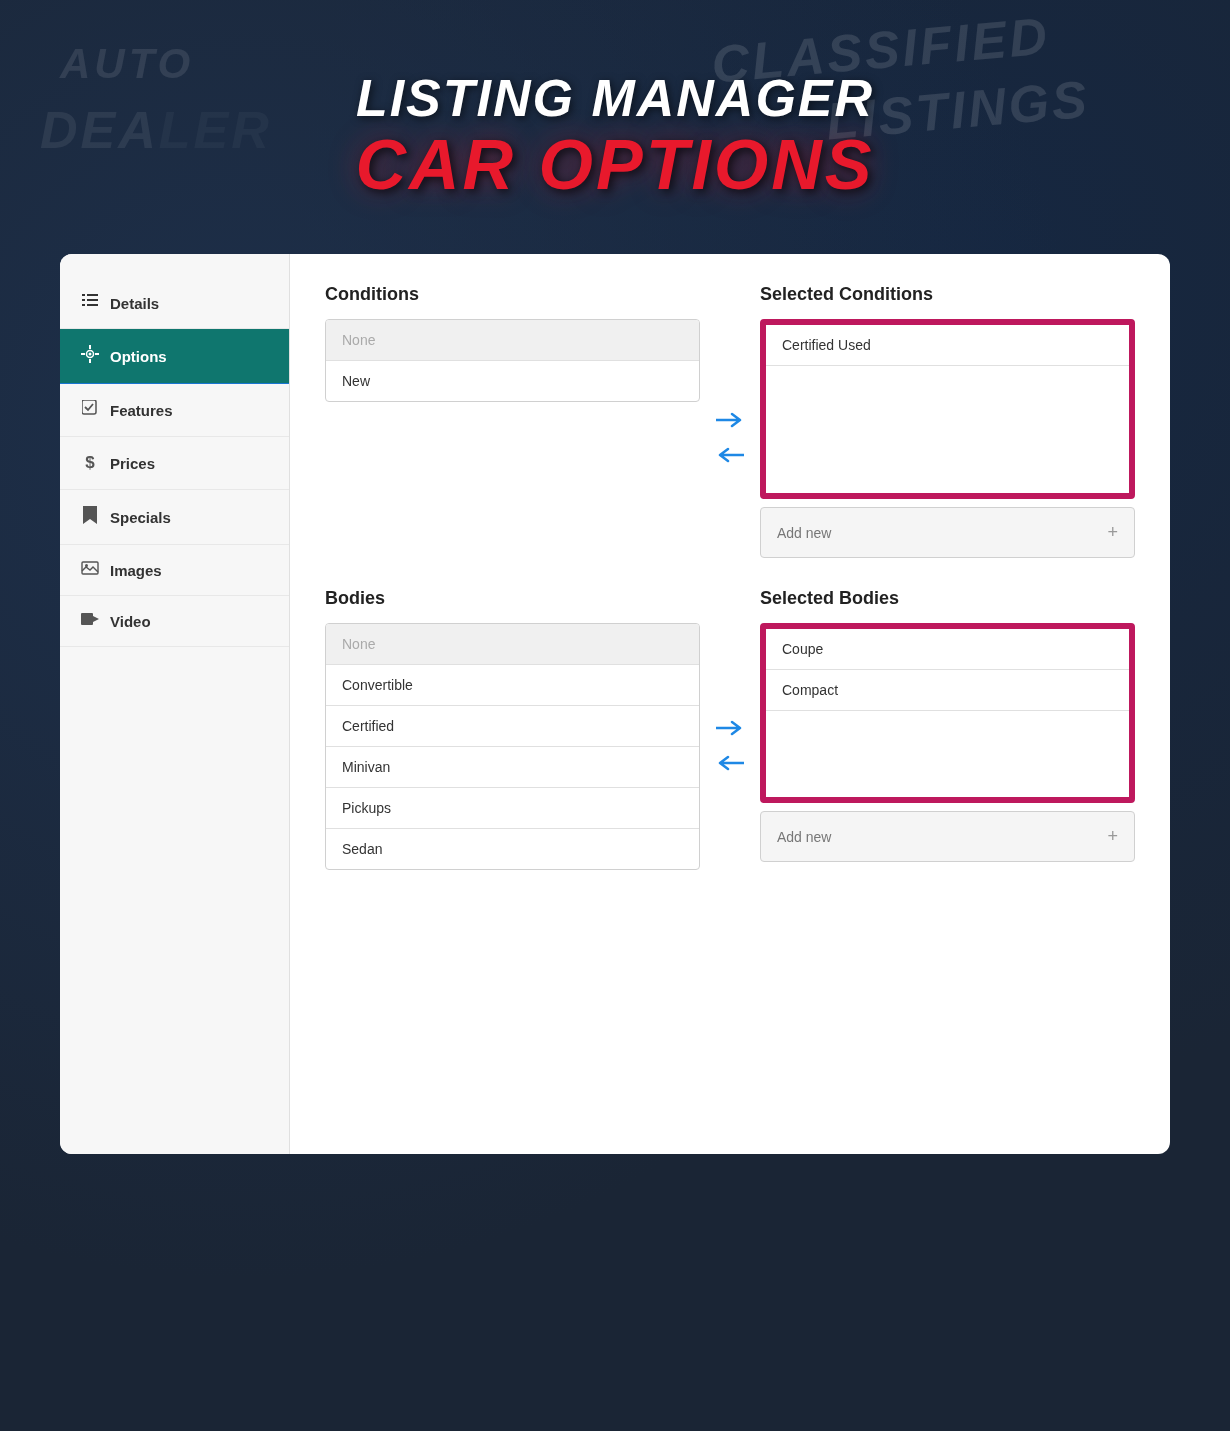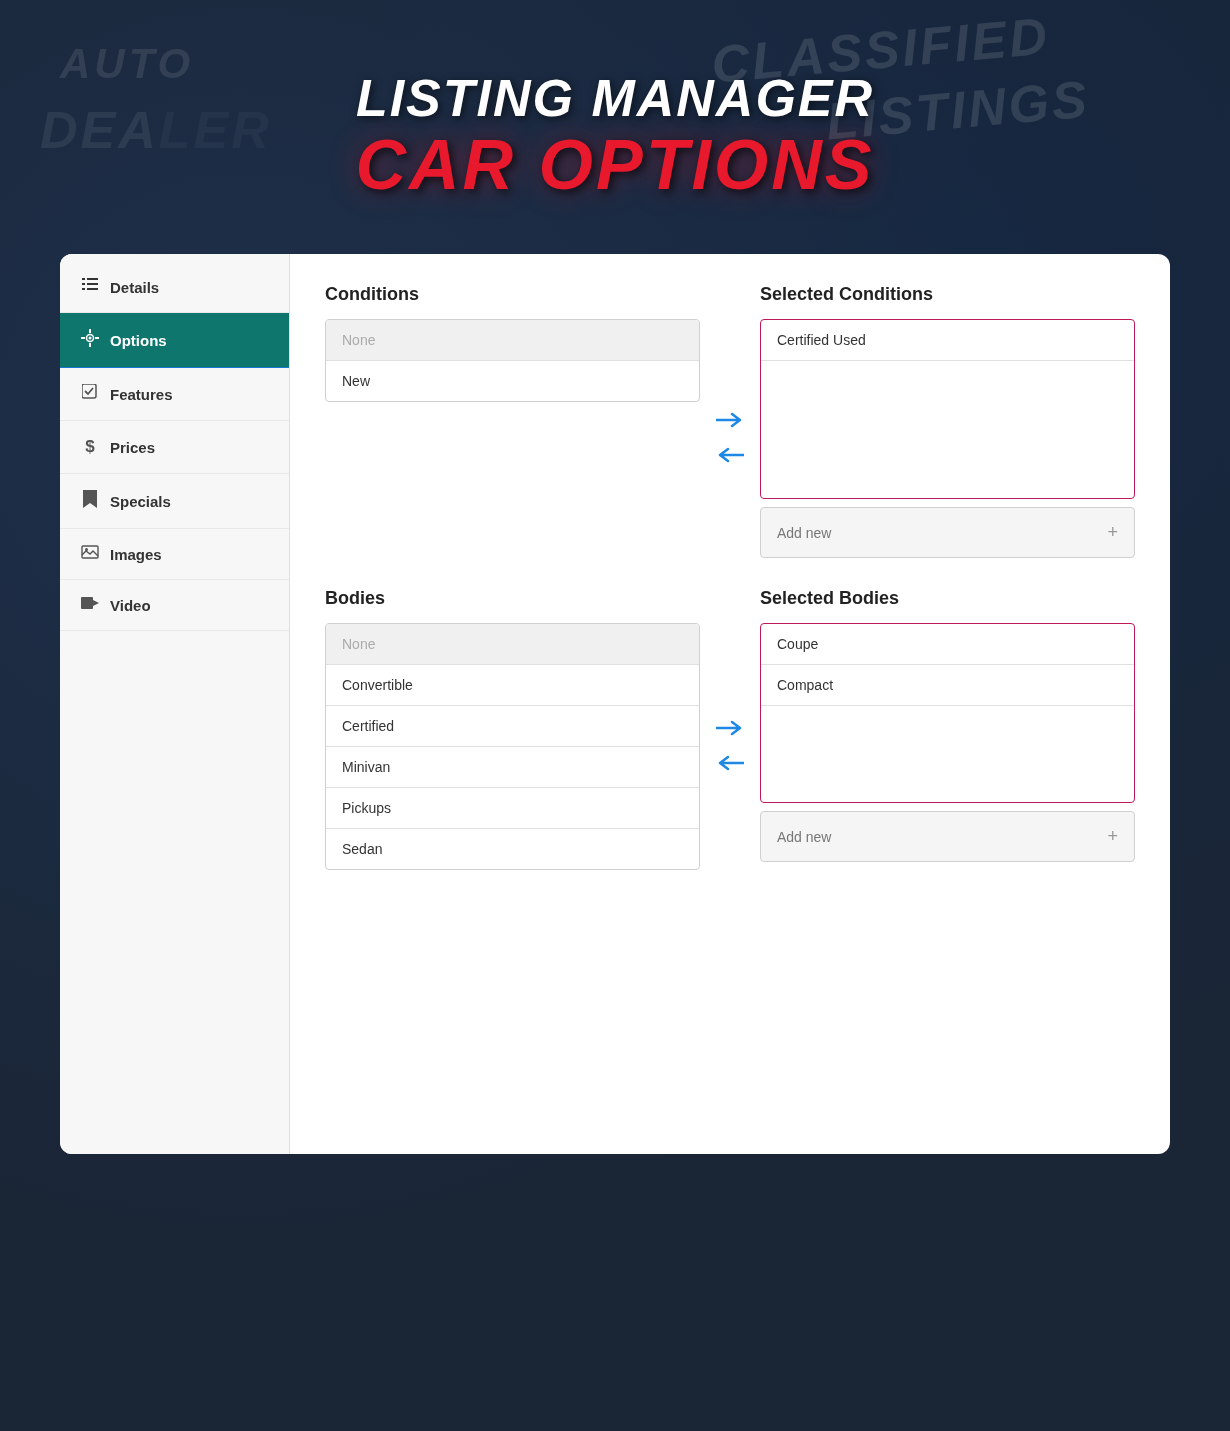--- a/index.html
+++ b/index.html
@@ -116,21 +116,21 @@
       min-height: 900px;
       overflow: hidden;
     }
 
     
     .sidebar {
       width: 230px;
       flex-shrink: 0;
       background: #f7f7f7;
       border-right: 1px solid #e0e0e0;
-      padding-top: 8px;
+      padding-top: 24px;
     }
 
     .sidebar-item {
       display: flex;
       align-items: center;
       gap: 10px;
       padding: 16px 20px;
       cursor: pointer;
       border-bottom: 1px solid #e8e8e8;
       font-size: 15px;
@@ -184,21 +184,21 @@
     .list-item:last-child {
       border-bottom: none;
     }
 
     .list-item.none {
       background: #f0f0f0;
       color: #aaa;
     }
 
     .selected-list-box {
-      border: 1px solid #be185d;
+      border: 6px solid #be185d;
       border-radius: 4px;
       overflow: hidden;
       background: white;
       min-height: 180px;
     }
 
     .selected-list-box .list-item {
       border-bottom: 1px solid #e0e0e0;
     }
 

